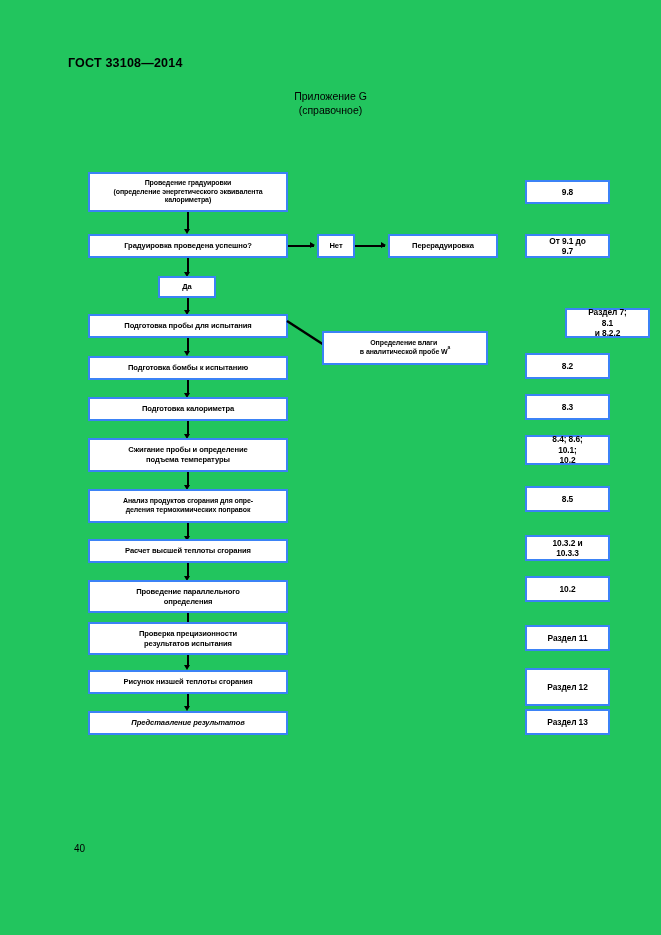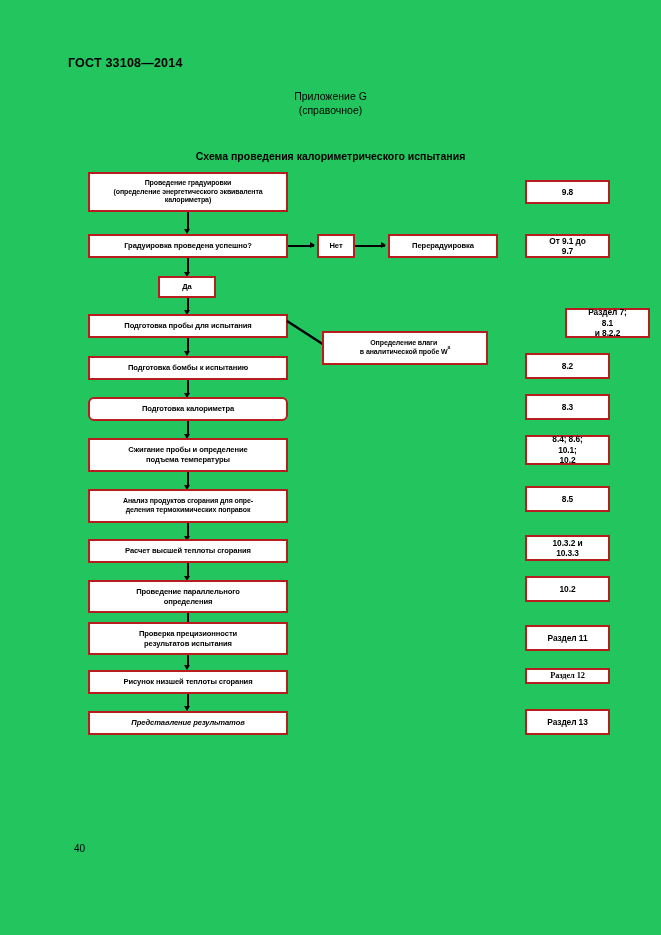--- a/index.html
+++ b/index.html
@@ -63,21 +63,21 @@
     position: absolute;
     left: 0;
     top: 0;
     width: 661px;
     height: 935px;
   }
 
   .node {
     position: absolute;
     box-sizing: border-box;
-    border: 2px solid #b91c1c;
+    border: 2px solid #3b82f6;
     background: #ffffff;
     display: flex;
     align-items: center;
     justify-content: center;
     text-align: center;
     font-size: 7.6px;
     font-weight: bold;
     line-height: 9.6px;
     padding: 1px 17px;
     letter-spacing: -0.1px;
@@ -139,21 +139,20 @@
 
 <div class="page">
 
   <div class="doc-header">ГОСТ 33108—2014</div>
 
   <div class="appendix">
     <div>Приложение G</div>
     <div class="line2">(справочное)</div>
   </div>
 
-  <div class="scheme-title">Схема проведения калориметрического испытания</div>
 
   <div class="chart">
 
     <div class="node small-txt" style="left:88px; top:172px; width:200px; height:40px;">Проведение градуировки<br>(определение энергетического эквивалента<br>калориметра)</div>
 
     <div class="vline" style="left:187px; top:212px; height:19px;"></div>
     <div class="arrow-down" style="left:184px; top:229px;"></div>
 
     <div class="node" style="left:88px; top:234px; width:200px; height:24px;">Градуировка проведена успешно?</div>
 
@@ -188,21 +187,21 @@
     </div>
 
     <div class="vline" style="left:187px; top:338px; height:15px;"></div>
     <div class="arrow-down" style="left:184px; top:351px;"></div>
 
     <div class="node" style="left:88px; top:356px; width:200px; height:24px;">Подготовка бомбы к испытанию</div>
 
     <div class="vline" style="left:187px; top:380px; height:15px;"></div>
     <div class="arrow-down" style="left:184px; top:393px;"></div>
 
-    <div class="node" style="left:88px; top:397px; width:200px; height:24px;border-radius:6px;">Подготовка калориметра</div>
+    <div class="node" style="left:88px; top:397px; width:200px; height:24px;">Подготовка калориметра</div>
 
     <div class="vline" style="left:187px; top:421px; height:15px;"></div>
     <div class="arrow-down" style="left:184px; top:434px;"></div>
 
     <div class="node" style="left:88px; top:438px; width:200px; height:34px;">Сжигание пробы и определение<br>подъема температуры</div>
 
     <div class="vline" style="left:187px; top:472px; height:15px;"></div>
     <div class="arrow-down" style="left:184px; top:485px;"></div>
 
     <div class="node small-txt" style="left:88px; top:489px; width:200px; height:34px;">Анализ продуктов сгорания для опре-<br>деления термохимических поправок</div>
@@ -245,21 +244,21 @@
     <div class="node ref" style="left:525px; top:435px; width:85px; height:30px;">8.4; 8.6; 10.1;<br>10.2</div>
 
     <div class="node ref" style="left:525px; top:486px; width:85px; height:26px;">8.5</div>
 
     <div class="node ref" style="left:525px; top:535px; width:85px; height:26px;">10.3.2 и 10.3.3</div>
 
     <div class="node ref" style="left:525px; top:576px; width:85px; height:26px;">10.2</div>
 
     <div class="node ref" style="left:525px; top:625px; width:85px; height:26px;">Раздел 11</div>
 
-    <div class="node ref" style="left:525px; top:668px; width:85px; height:16px;font-family:Liberation Serif, serif;">Раздел 12</div>
+    <div class="node ref" style="left:525px; top:668px; width:85px; height:38px;">Раздел 12</div>
 
     <div class="node ref" style="left:525px; top:709px; width:85px; height:26px;">Раздел 13</div>
 
   </div>
 
 
   <div class="page-number">40</div>
 
 </div>
 

